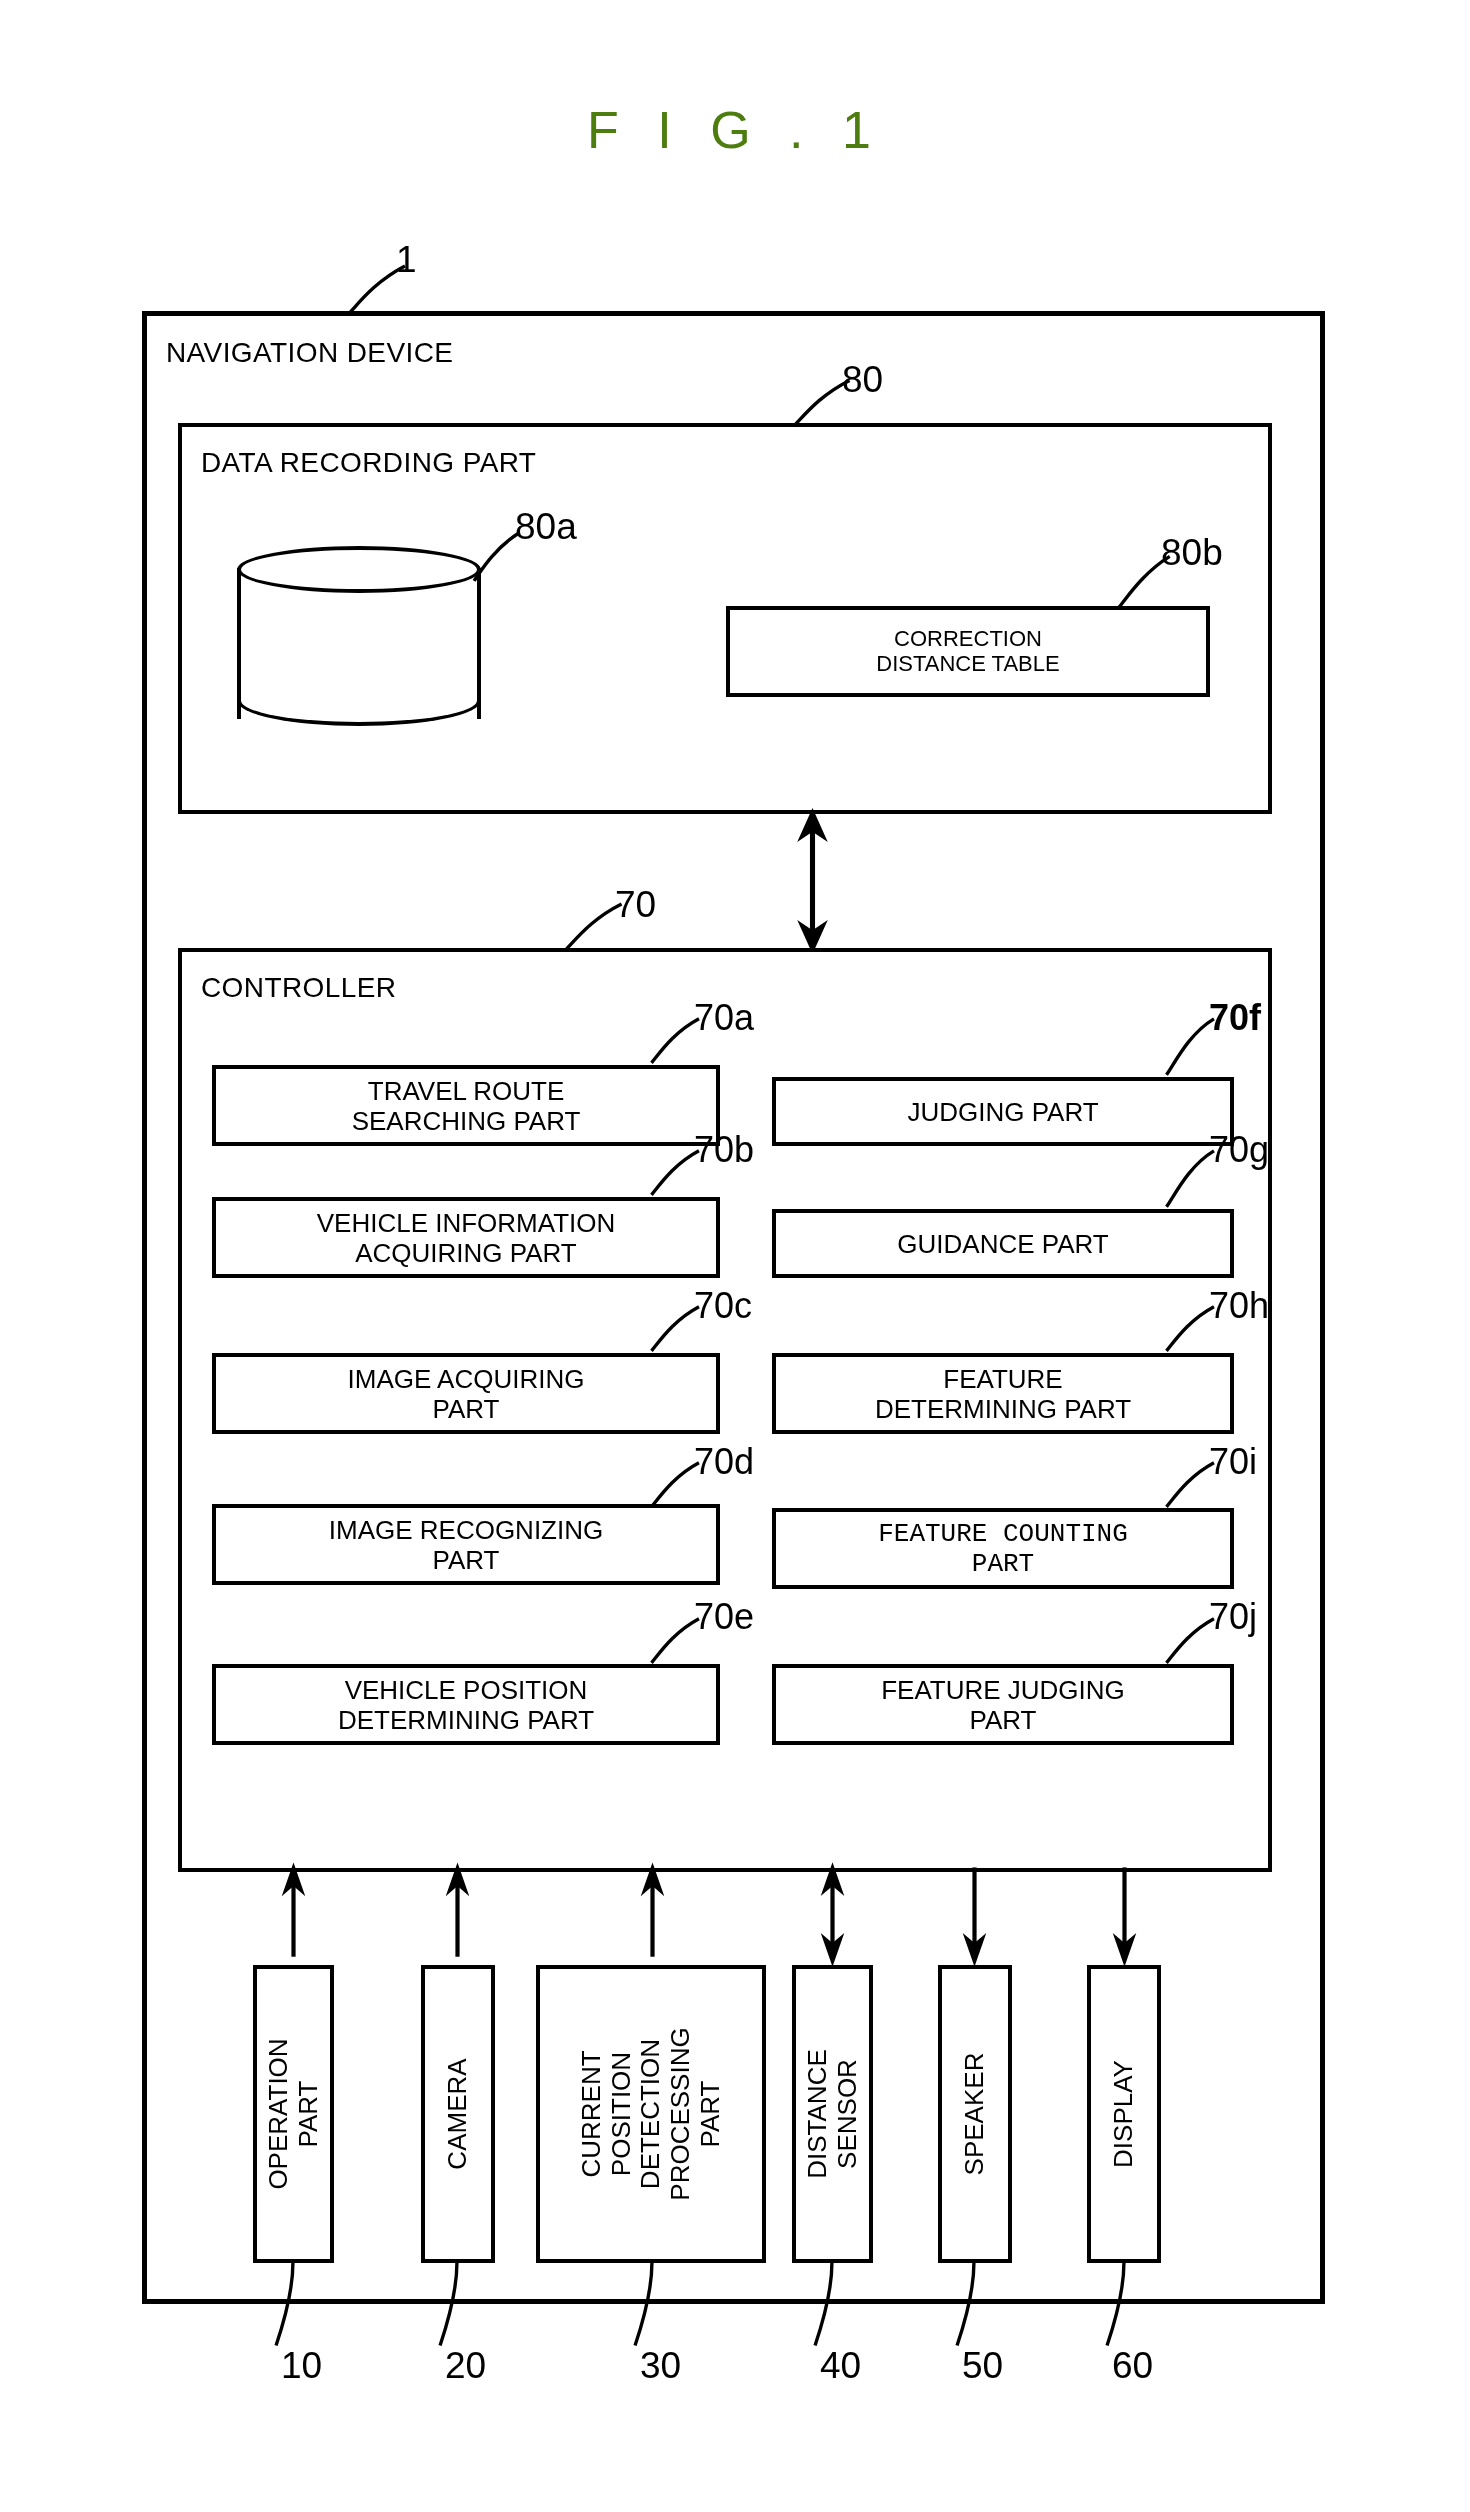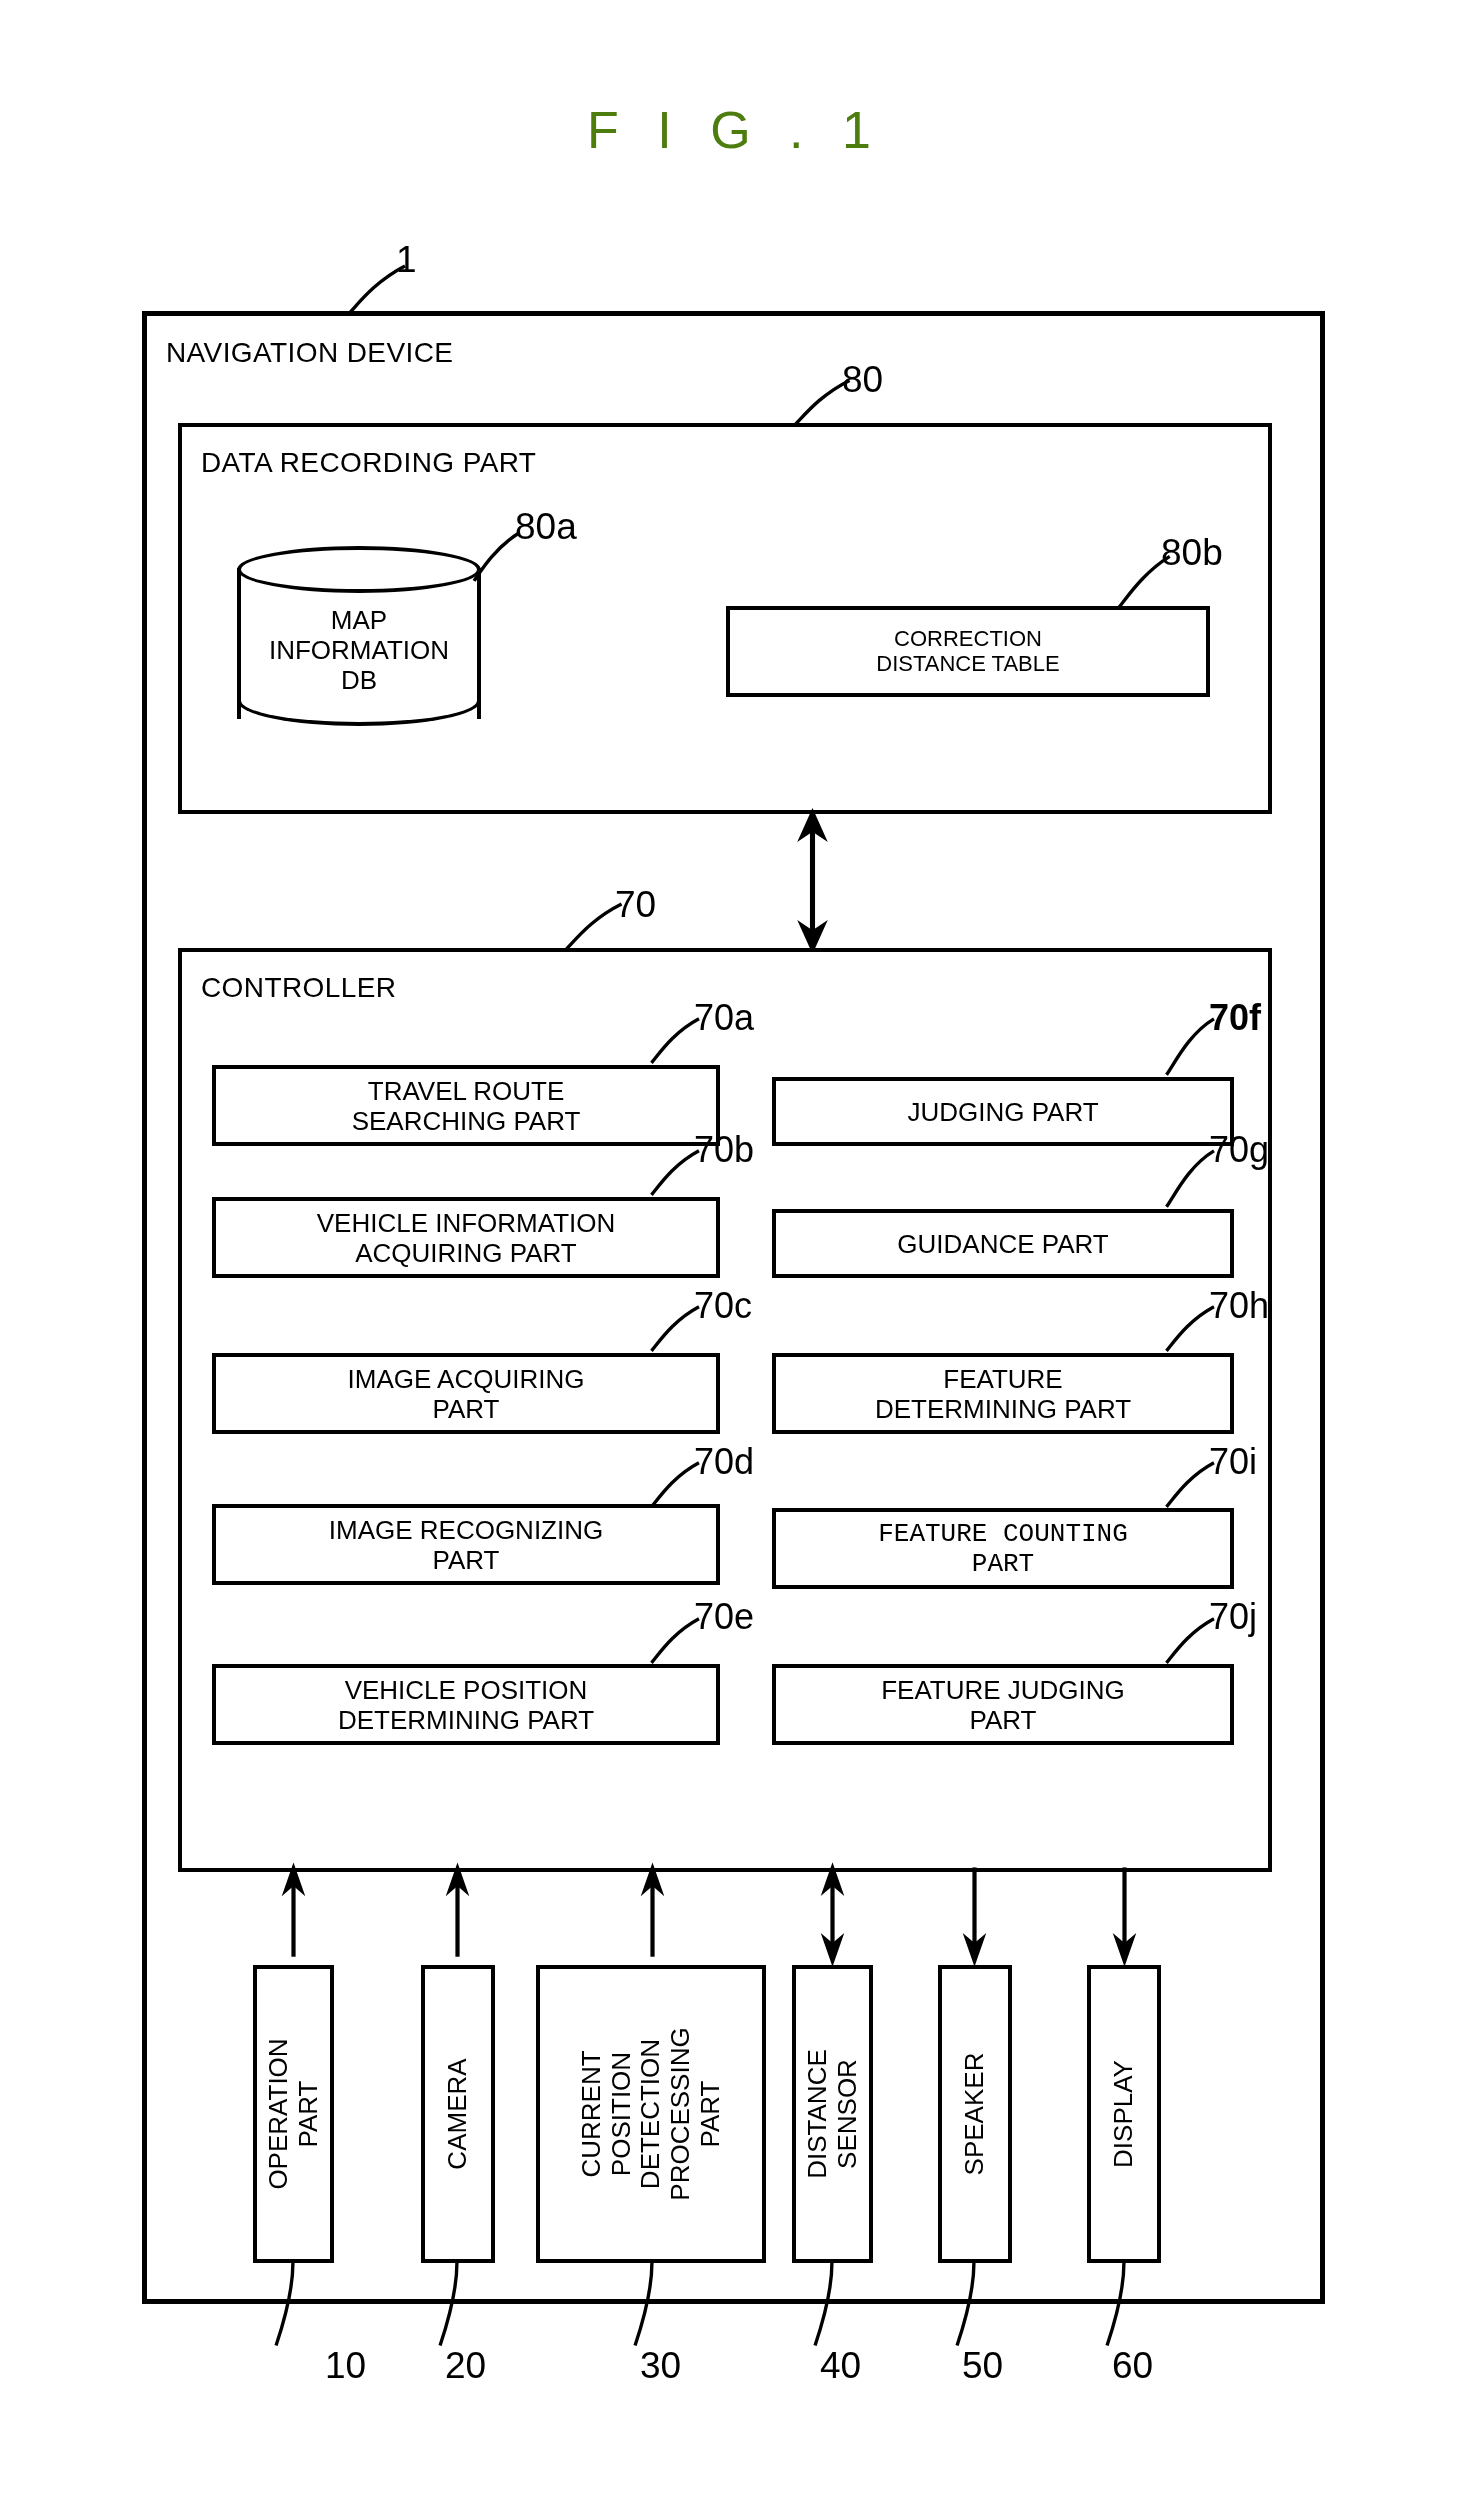--- a/index.html
+++ b/index.html
@@ -187,23 +187,20 @@
 
 <svg class="leader" style="left:787px; top:372px; width:93px; height:59px;" viewBox="0 0 110 70">
   <path d="M 8 64 C 20 52, 38 28, 74 10" fill="none" stroke="#000" stroke-width="4"></path>
 </svg>
 <div class="ref" style="left:842px; top:359px;">80</div>
 
 <div id="map-db">
   <div class="cyl-body"></div>
   <div class="cyl-bottom"></div>
   <div class="cyl-top"></div>
-  <div class="cyl-label">MAP
-INFORMATION
-DB</div>
 </div>
 <svg class="leader" style="left:457px; top:525px; width:85px; height:61px;" viewBox="0 0 100 72">
   <path d="M 20 66 C 28 54, 44 28, 72 10" fill="none" stroke="#000" stroke-width="4"></path>
 </svg>
 <div class="ref" style="left:515px; top:506px;">80a</div>
 
 <div class="box" id="correction-distance-table">
   <div class="inner-label">CORRECTION
 DISTANCE TABLE</div>
 </div>
@@ -371,21 +368,21 @@
   <div class="vlabel">SPEAKER</div>
 </div>
 
 <div class="vbox" style="left:1087px; top:1965px; width:74px; height:298px;">
   <div class="vlabel">DISPLAY</div>
 </div>
 
 <svg class="leader" style="left:271px; top:2263px; width:59px; height:91px;" viewBox="0 0 70 108">
   <path d="M 26 0 C 26 24, 18 62, 6 98" fill="none" stroke="#000" stroke-width="4"></path>
 </svg>
-<div class="bottom-ref" style="left:281px; top:2345px;margin-left:44px;">10</div>
+<div class="bottom-ref" style="left:281px; top:2345px;">10</div>
 
 <svg class="leader" style="left:435px; top:2263px; width:59px; height:91px;" viewBox="0 0 70 108">
   <path d="M 26 0 C 26 24, 18 62, 6 98" fill="none" stroke="#000" stroke-width="4"></path>
 </svg>
 <div class="bottom-ref" style="left:445px; top:2345px;">20</div>
 
 <svg class="leader" style="left:630px; top:2263px; width:59px; height:91px;" viewBox="0 0 70 108">
   <path d="M 26 0 C 26 24, 18 62, 6 98" fill="none" stroke="#000" stroke-width="4"></path>
 </svg>
 <div class="bottom-ref" style="left:640px; top:2345px;">30</div>

